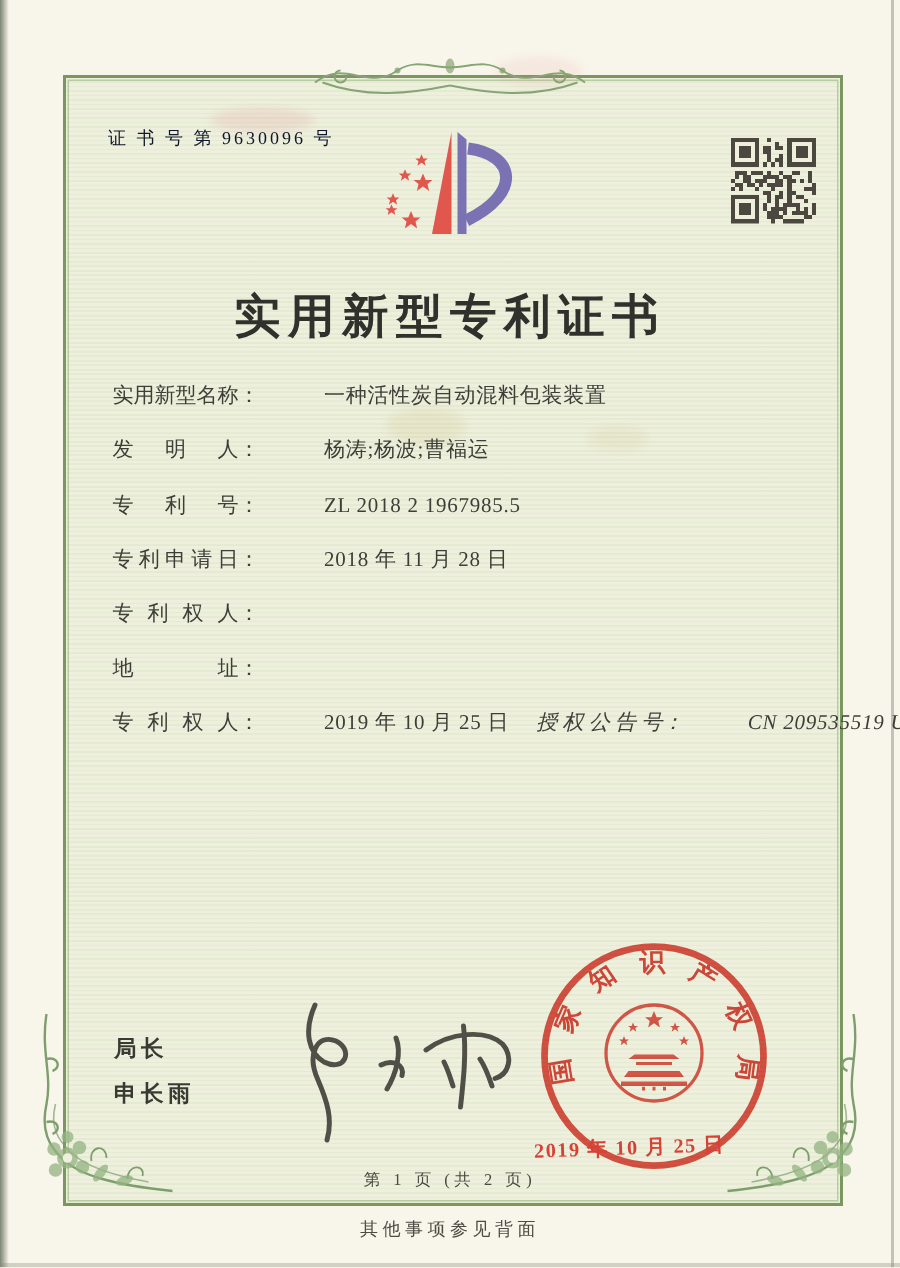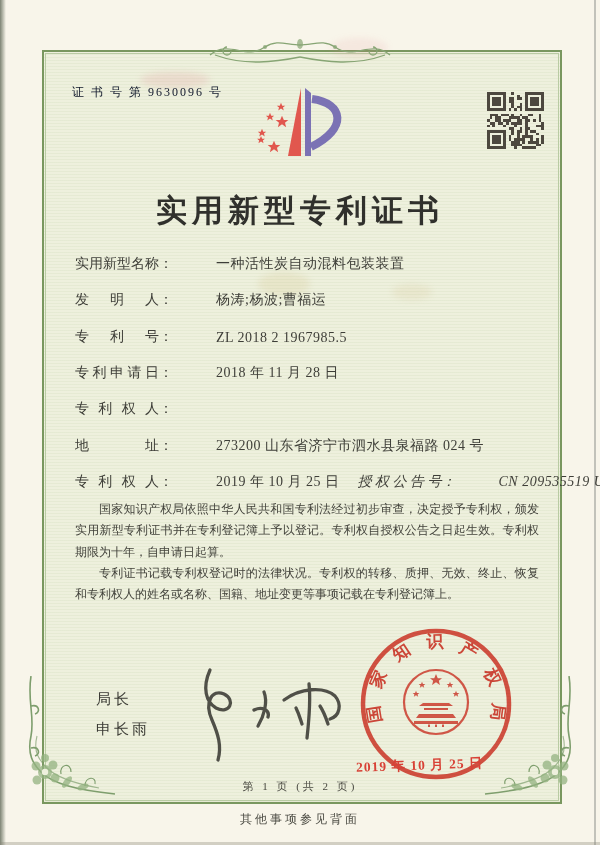--- a/index.html
+++ b/index.html
@@ -20,21 +20,21 @@
     letter-spacing:5px;color:#30302c;}
   .frow{position:absolute;left:75px;display:flex;align-items:flex-end;white-space:nowrap;
     font-size:14px;color:#3e3e38;}
   .flabel{display:inline-block;width:84px;text-align:justify;text-align-last:justify;}
   .fcolon{margin:0 3px 0 0;}
   .fvalue{letter-spacing:.5px;margin-left:40px;}
   .g2{margin-left:18px;display:flex;align-items:baseline;font-style:italic;}
   .paras{position:absolute;left:75px;top:499px;width:464px;color:#43433c;font-size:12px;line-height:1.78;
     text-align:justify;}
   .paras p{margin:0;text-indent:2em;}
-  .director{position:absolute;left:96px;color:#3a3a34;font-size:15px;letter-spacing:3px;}
+  .director{position:absolute;left:76px;color:#3a3a34;font-size:15px;letter-spacing:3px;font-weight:bold;}
   .pageinfo{position:absolute;left:0;top:779px;width:100%;text-align:center;font-size:11px;
     letter-spacing:3px;color:#4a4a42;}
   .backnote{position:absolute;left:0;top:811px;width:100%;text-align:center;font-size:12px;
     letter-spacing:3px;color:#4c4c44;}
   .sealdate{position:absolute;left:356px;top:756px;width:160px;font-size:13.5px;font-weight:bold;
     color:#d84136;letter-spacing:1px;transform:rotate(-2deg);}
   .seal-svg{mix-blend-mode:multiply;opacity:.95;}
   svg{display:block;}
 </style>
 </head>
@@ -167,37 +167,32 @@
       <span class="fcolon">：</span>
     <span class="fvalue">2018 年 11 月 28 日</span>
   </div>
   <div class="frow" style="top:400px">
     <span class="flabel">专利权人</span>
       <span class="fcolon">：</span>
   </div>
   <div class="frow" style="top:437px">
     <span class="flabel">地址</span>
       <span class="fcolon">：</span>
-    <span class="fvalue">273200 山东省济宁市泗水县泉福路 024 号</span>
   </div>
   <div class="frow" style="top:473px">
     <span class="flabel">专利权人</span>
       <span class="fcolon">：</span>
     <span class="fvalue">2019 年 10 月 25 日</span>
     <span class="g2">
       <span class="flabel">授权公告号</span>
         <span class="fcolon">：</span>
       <span class="fvalue">CN 209535519 U</span>
     </span>
   </div>
 
-  <div class="paras">
-    <p>国家知识产权局依照中华人民共和国专利法经过初步审查，决定授予专利权，颁发实用新型专利证书并在专利登记簿上予以登记。专利权自授权公告之日起生效。专利权期限为十年，自申请日起算。</p>
-    <p>专利证书记载专利权登记时的法律状况。专利权的转移、质押、无效、终止、恢复和专利权人的姓名或名称、国籍、地址变更等事项记载在专利登记簿上。</p>
-  </div>
 
   <div class="director" style="top:690px">局长</div>
   <div class="director" style="top:720px">申长雨</div>
 
   <svg class="abs" style="left:172px;top:658px;" width="180" height="110" viewBox="0 0 180 110">
     <g stroke="#3f3f38" stroke-width="3.3" fill="none" stroke-linecap="round" opacity=".9">
       <path d="M38,12 C30,30 34,44 44,50 C58,57 64,42 52,36 C40,31 32,44 40,62 C46,76 50,88 46,102"></path>
       <path d="M92,34 C96,44 92,58 86,68"></path>
       <path d="M82,52 C90,48 98,52 96,59"></path>
       <path d="M112,42 C128,30 152,28 163,38 C170,46 168,58 158,61"></path>

